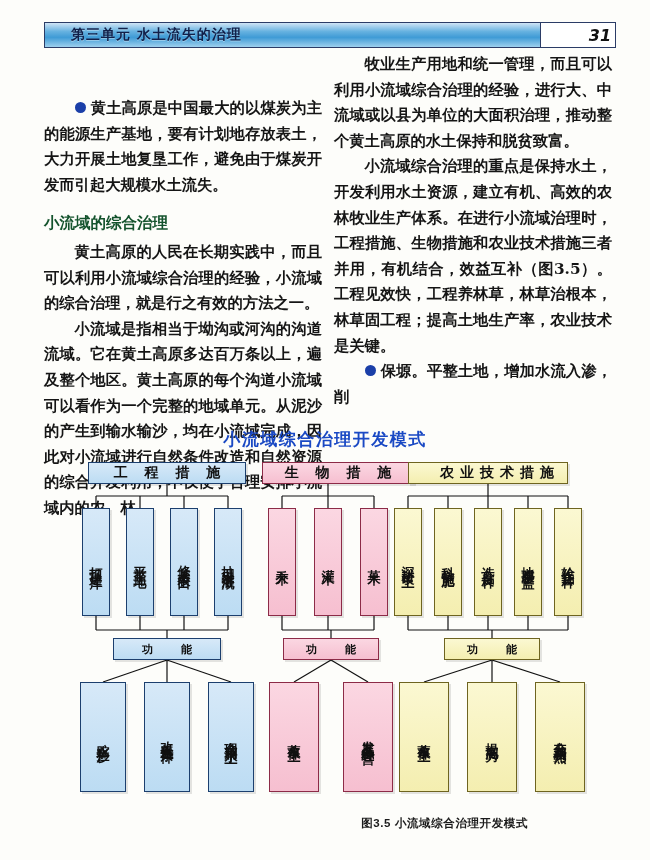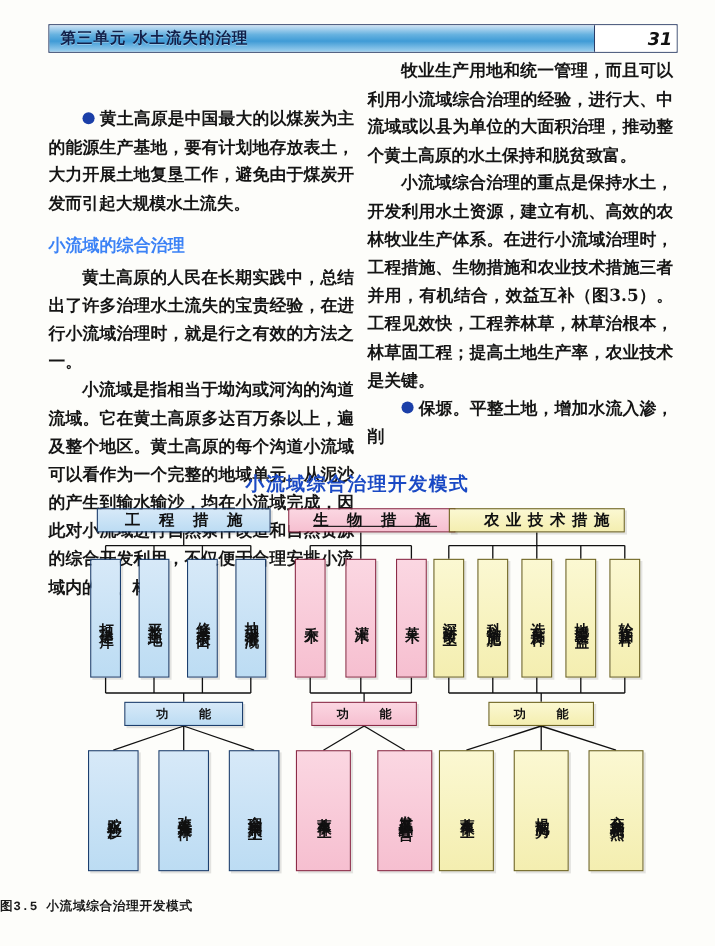--- a/index.html
+++ b/index.html
@@ -15,21 +15,21 @@
   
   .page-header{
     position:absolute; left:44px; top:22px; width:572px; height:26px;
     display:flex; align-items:stretch;
     border:1px solid #2b3c66;
   }
   .header-bar{
     flex:1;
     background:linear-gradient(180deg,#cfe4f5 0%,#67b2e0 35%,#3f9bd6 60%,#9ed0ee 100%);
     display:flex; align-items:center;
-    padding-left:10px;
+    padding-left:26px;
     border-right:1px solid #2b3c66;
   }
   .header-title{
     font-family:"DejaVu Sans","Liberation Sans",sans-serif;
     font-size:14px; font-weight:bold; color:#11204a;
     letter-spacing:1px;
     text-shadow:0 1px 0 rgba(255,255,255,.35);
   }
   .page-number{
     width:74px; background:#ffffff;
@@ -49,34 +49,34 @@
   .col-left{ left:44px;margin-top:44px; }
   .col-right{ left:334px; }
   .para{ margin:0 0 0 0; text-indent:2em; }
   .bullet-para{ text-indent:2em; }
   .dot{
     display:inline-block; width:11px; height:11px; border-radius:50%;
     background:#1b3fa8; margin-right:5px; vertical-align:2%;
   }
   .subhead{
     font-family:"DejaVu Sans","Liberation Sans",sans-serif;
-    font-size:15.5px; font-weight:bold; color:#3b82f6;
+    font-size:15.5px; font-weight:bold; color:#14532d;
     margin:13px 0 3px 0; text-indent:0;
   }
 
   
   .figure{ position:absolute; left:0; top:420px; width:650px; height:440px; }
   .fig-title{
     position:absolute; left:0; top:8px; width:650px; text-align:center;
     font-family:"DejaVu Sans","Liberation Sans",sans-serif;
     font-size:17px; font-weight:bold; color:#1a49c4; letter-spacing:1.5px;
   }
   .fig-caption{
-    position:absolute; left:0; top:396px; width:528px; text-align:left;
-    font-family:Liberation Mono, monospace;
+    position:absolute; left:0; top:396px; width:528px; text-align:right;
+    font-family:Liberation Sans, sans-serif;
     font-size:11.5px; font-weight:bold; color:#1b1b1b; letter-spacing:.6px;
   }
   .diagram-svg{ position:absolute; left:0; top:0; }
 
   .box{
     position:absolute;
     border:1px solid #000;
     display:flex; align-items:center; justify-content:center;
     font-family:"DejaVu Sans","Liberation Sans",sans-serif;
     font-weight:bold; color:#101010;
@@ -101,21 +101,21 @@
 <div class="page-header">
   <div class="header-bar">
     <span class="header-title">第三单元  水土流失的治理</span>
   </div>
   <div class="page-number">31</div>
 </div>
 
 <div class="col col-left">
   <p class="para bullet-para"><span class="dot"></span><span>黄土高原是中国最大的以煤炭为主的能源生产基地，要有计划地存放表土，大力开展土地复垦工作，避免由于煤炭开发而引起大规模水土流失。</span></p>
   <div class="subhead">小流域的综合治理</div>
-  <p class="para">黄土高原的人民在长期实践中，总结出了许多治理水土流失的宝贵经验，在进行小流域治理时，就是行之有效的方法之一。</p>
+  <p class="para">黄土高原的人民在长期实践中，而且可以利用小流域综合治理的经验，小流域的综合治理，就是行之有效的方法之一。</p>
   <p class="para">小流域是指相当于坳沟或河沟的沟道流域。它在黄土高原多达百万条以上，遍及整个地区。黄土高原的每个沟道小流域可以看作为一个完整的地域单元。从泥沙的产生到输水输沙，均在小流域完成，因此对小流域进行自然条件改造和自然资源的综合开发利用，不仅便于合理安排小流域内的农、林、</p>
 </div>
 
 <div class="col col-right">
   <p class="para">牧业生产用地和统一管理，而且可以利用小流域综合治理的经验，进行大、中流域或以县为单位的大面积治理，推动整个黄土高原的水土保持和脱贫致富。</p>
   <p class="para">小流域综合治理的重点是保持水土，开发利用水土资源，建立有机、高效的农林牧业生产体系。在进行小流域治理时，工程措施、生物措施和农业技术措施三者并用，有机结合，效益互补（图3.5）。工程见效快，工程养林草，林草治根本，林草固工程；提高土地生产率，农业技术是关键。</p>
   <p class="para bullet-para"><span class="dot"></span><span>保塬。平整土地，增加水流入渗，削</span></p>
 </div>
 
 <div class="figure">
@@ -173,21 +173,21 @@
   <div id="box-layer">
       <div class="box blue head" style="left: 88px; top: 42px; width: 158px; height: 22px;">工 程 措 施</div>
       <div class="box blue vert" style="left: 82px; top: 88px; width: 28px; height: 108px;">打坝建库</div>
       <div class="box blue vert" style="left: 126px; top: 88px; width: 28px; height: 108px;">平整土地</div>
       <div class="box blue vert" style="left: 170px; top: 88px; width: 28px; height: 108px;">修基本农田</div>
       <div class="box blue vert" style="left: 214px; top: 88px; width: 28px; height: 108px;">抽引水灌溉</div>
       <div class="box blue func" style="left: 113px; top: 218px; width: 108px; height: 22px;">功 能</div>
       <div class="box blue vert wide" style="left: 80px; top: 262px; width: 46px; height: 110px;">贮水拦沙</div>
       <div class="box blue vert wide" style="left: 144px; top: 262px; width: 46px; height: 110px;">改善生产条件</div>
       <div class="box blue vert wide" style="left: 208px; top: 262px; width: 46px; height: 110px;">合理利用水土</div>
-      <div class="box pink head" style="left: 262px; top: 42px; width: 152px; height: 22px; text-decoration: underline;">生 物 措 施</div>
+      <div class="box pink head" style="left: 262px; top: 42px; width: 152px; height: 22px;">生 物 措 施</div>
       <div class="box pink vert" style="left: 268px; top: 88px; width: 28px; height: 108px;">乔木</div>
       <div class="box pink vert" style="left: 314px; top: 88px; width: 28px; height: 108px;">灌木</div>
       <div class="box pink vert" style="left: 360px; top: 88px; width: 28px; height: 108px;">草木</div>
       <div class="box pink func" style="left: 283px; top: 218px; width: 96px; height: 22px;">功 能</div>
       <div class="box pink vert wide" style="left: 269px; top: 262px; width: 50px; height: 110px;">蓄水保土</div>
       <div class="box pink vert wide" style="left: 343px; top: 262px; width: 50px; height: 110px;">发展多种经营</div>
       <div class="box yellow head" style="left: 408px; top: 42px; width: 160px; height: 22px; padding-left: 24px;">农业技术措施</div>
       <div class="box yellow vert" style="left: 394px; top: 88px; width: 28px; height: 108px;">深耕改土</div>
       <div class="box yellow vert" style="left: 434px; top: 88px; width: 28px; height: 108px;">科学施肥</div>
       <div class="box yellow vert" style="left: 474px; top: 88px; width: 28px; height: 108px;">选育良种</div>

